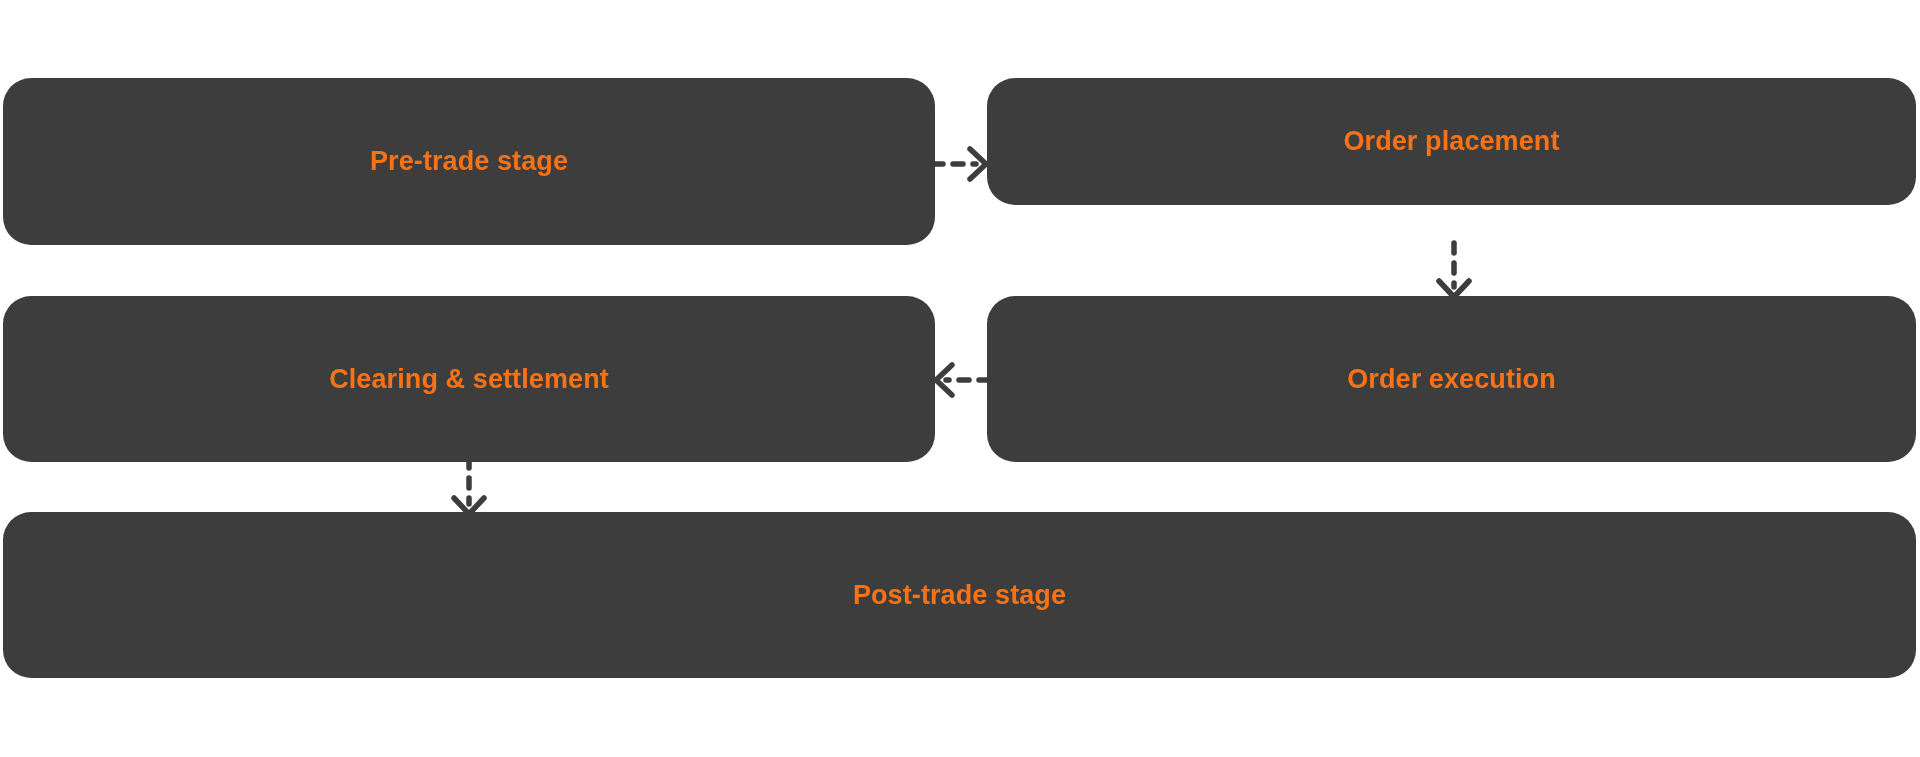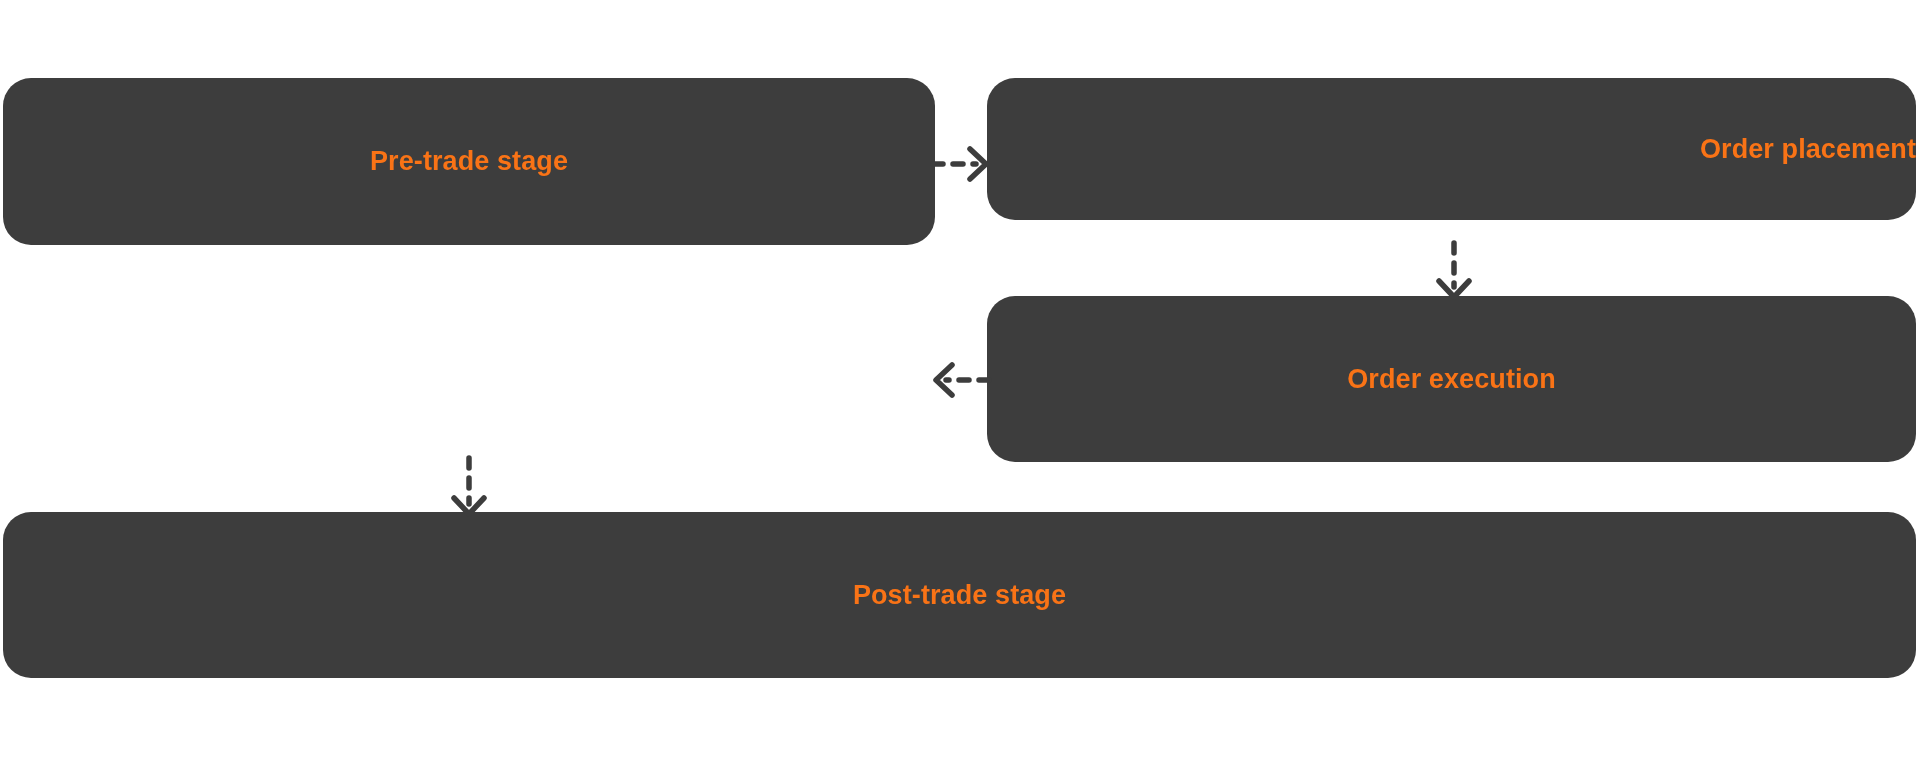--- a/index.html
+++ b/index.html
@@ -33,21 +33,21 @@
     font-size: 27px;
     letter-spacing: 0.1px;
     line-height: 1;
     text-align: center;
     white-space: nowrap;
     -webkit-font-smoothing: antialiased;
   }
 
   
   #node-pre-trade      { left: 3px;   top: 78px;  width: 932px;  height: 167px; }
-  #node-order-place    { left: 987px; top: 78px;  width: 929px;  height: 142px; justify-content: flex-end; }
+  #node-order-place    { left: 987px; top: 78px;  width: 929px;  height: 127px; }
   #node-clearing       { left: 3px;   top: 296px; width: 932px;  height: 166px; }
   #node-trade-exec     { left: 987px; top: 296px; width: 929px;  height: 166px; }
   #node-post-trade     { left: 3px;   top: 512px; width: 1913px; height: 166px; }
 
   
   .edge {
     position: absolute;
     overflow: visible;
   }
   #edge-pre-to-order   { left: 930px;  top: 138px; width: 62px;  height: 52px; }
@@ -72,20 +72,23 @@
 <div id="canvas">
 
   <div class="node" id="node-pre-trade">
     <span class="node-label">Pre-trade stage</span>
   </div>
 
   <div class="node" id="node-order-place">
     <span class="node-label">Order placement</span>
   </div>
 
+  <div class="node" id="node-clearing">
+    <span class="node-label">Clearing &amp; settlement</span>
+  </div>
 
   <div class="node" id="node-trade-exec">
     <span class="node-label">Order execution</span>
   </div>
 
   <div class="node" id="node-post-trade">
     <span class="node-label">Post-trade stage</span>
   </div>
 
   <svg class="edge" id="edge-pre-to-order" viewBox="0 0 62 52">

